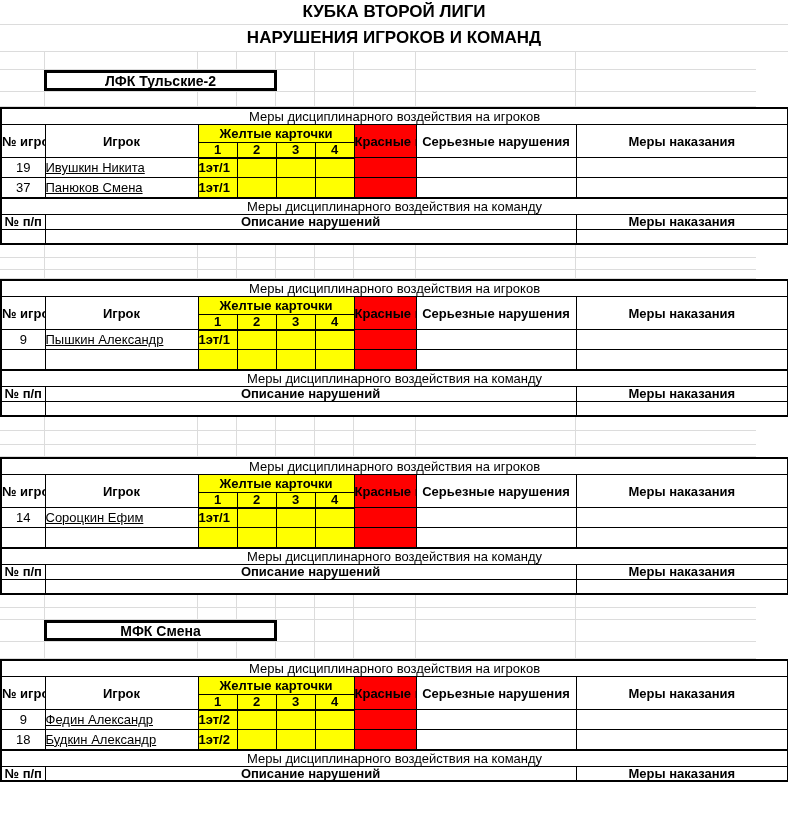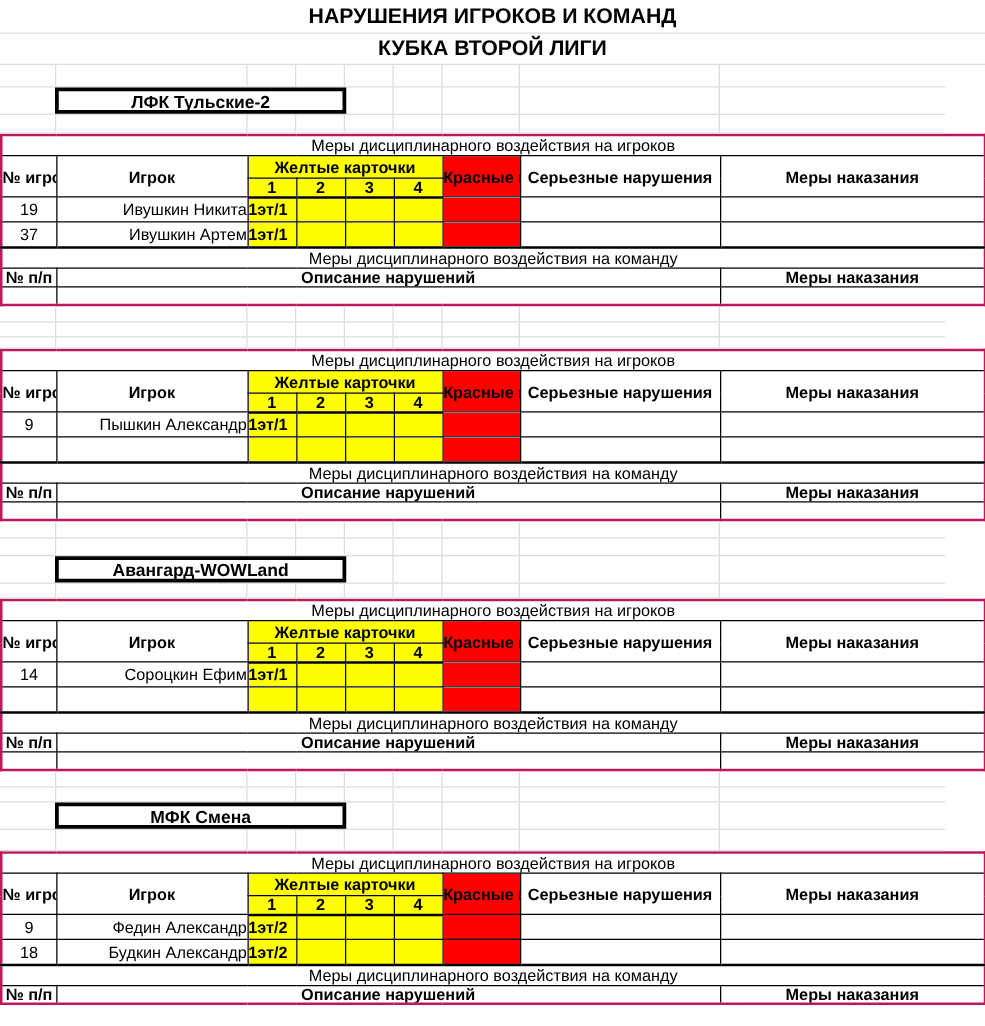--- a/index.html
+++ b/index.html
@@ -53,21 +53,21 @@
     text-align:center;
     font-weight:bold;
     font-size:14px;
     display:flex; align-items:center; justify-content:center;
   }
 
   table.viol {
     width:787px;
     border-collapse:collapse;
     table-layout:fixed;
-    border:2px solid #be185d;
+    border:2px solid #000000;
     background:#fff;
   }
   table.viol td {
     border:1px solid #000;
     font-size:13px;
     overflow:hidden;
     white-space:nowrap;
     padding:0;
     vertical-align:middle;
   }
@@ -78,34 +78,34 @@
   tr.r-steam  { height:16px;margin-top:20px; }
   tr.r-thdr   { height:15px; }
   tr.r-empty  { height:15px; }
 
   td.sec-title { text-align:center; font-size:13px; border-bottom:2px solid #000; }
   td.hdr { font-weight:bold; font-size:12px; text-align:center; line-height:13px; }
   td.hdr-wrap { white-space:normal; }
   td.yellow { background:#ffff00; }
   td.red    { background:#ff0000; }
   td.num    { text-align:center; }
-  td.pname  { text-align:right; padding-left:3px; }
+  td.pname  { text-align:left; padding-left:3px;text-decoration:underline; }
   td.yval   { font-weight:bold; text-align:left; padding-left:3px; }
   tr.r-hdr2 td { border-bottom:2px solid #000; }
   td.rowspan-b2 { border-bottom:2px solid #000; }
   td.bl2 { border-left:2px solid #000; }
   tr.r-data.last td { border-bottom:2px solid #000; }
 </style>
 </head>
 <body>
 
 <div class="page">
 
+  <div class="title-row second">КУБКА ВТОРОЙ ЛИГИ</div>
   <div class="title-row">НАРУШЕНИЯ ИГРОКОВ И КОМАНД</div>
-  <div class="title-row second">КУБКА ВТОРОЙ ЛИГИ</div>
 
   <div class="grid-row h18"></div>
 
   <div class="grid-row teambox-row">
     <div class="teambox">ЛФК Тульские-2</div>
   </div>
   <div class="grid-row h15"></div>
 
   <table class="viol">
     <colgroup>
@@ -143,21 +143,21 @@
       <td class="yellow yval bl2">1эт/1</td>
       <td class="yellow"></td>
       <td class="yellow"></td>
       <td class="yellow"></td>
       <td class="red bl2"></td>
       <td class="bl2"></td>
       <td></td>
     </tr>
     <tr class="r-data last">
       <td class="num">37</td>
-      <td class="pname bl2">Ивушкин Артем</td>
+      <td class="pname bl2">Панюков Смена</td>
       <td class="yellow yval bl2">1эт/1</td>
       <td class="yellow"></td>
       <td class="yellow"></td>
       <td class="yellow"></td>
       <td class="red bl2"></td>
       <td class="bl2"></td>
       <td></td>
     </tr>
     <tr class="r-steam">
           <td class="sec-title" colspan="9">Меры дисциплинарного воздействия на команду</td>
@@ -244,23 +244,20 @@
       <td></td>
       <td class="bl2" colspan="7"></td>
       <td></td>
     </tr>
   </tbody>
     </table>
 
   <div class="grid-row h14"></div>
   <div class="grid-row h14"></div>
 
-  <div class="grid-row teambox-row">
-    <div class="teambox">Авангард-WOWLand</div>
-  </div>
   <div class="grid-row h12"></div>
 
   <table class="viol">
     <colgroup>
         <col style="width:44px">
         <col style="width:153px">
         <col style="width:39px">
         <col style="width:39px">
         <col style="width:39px">
         <col style="width:39px">

